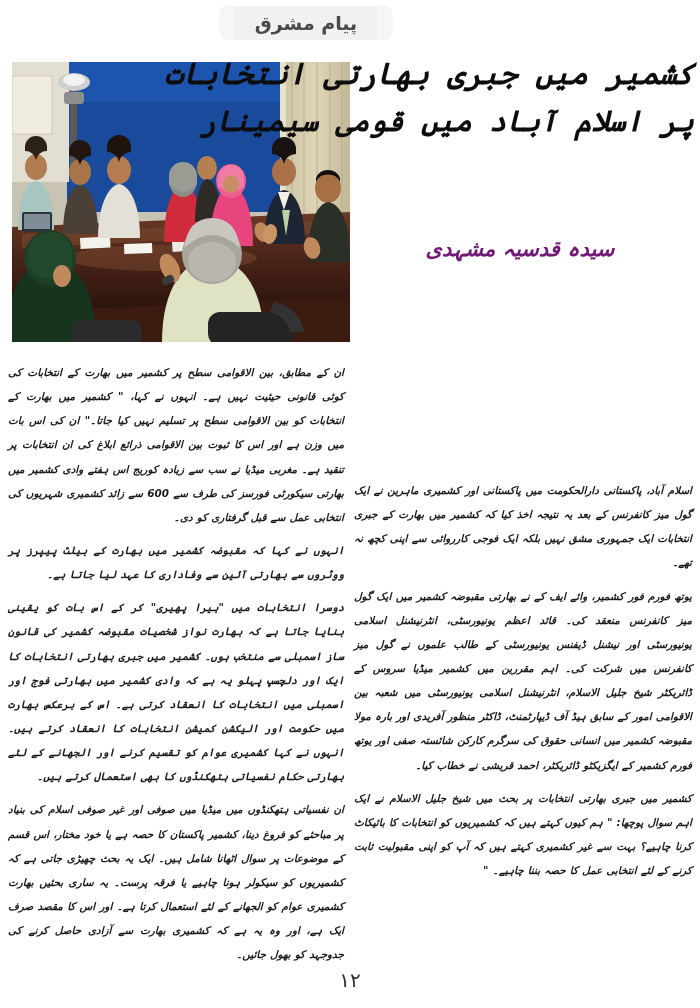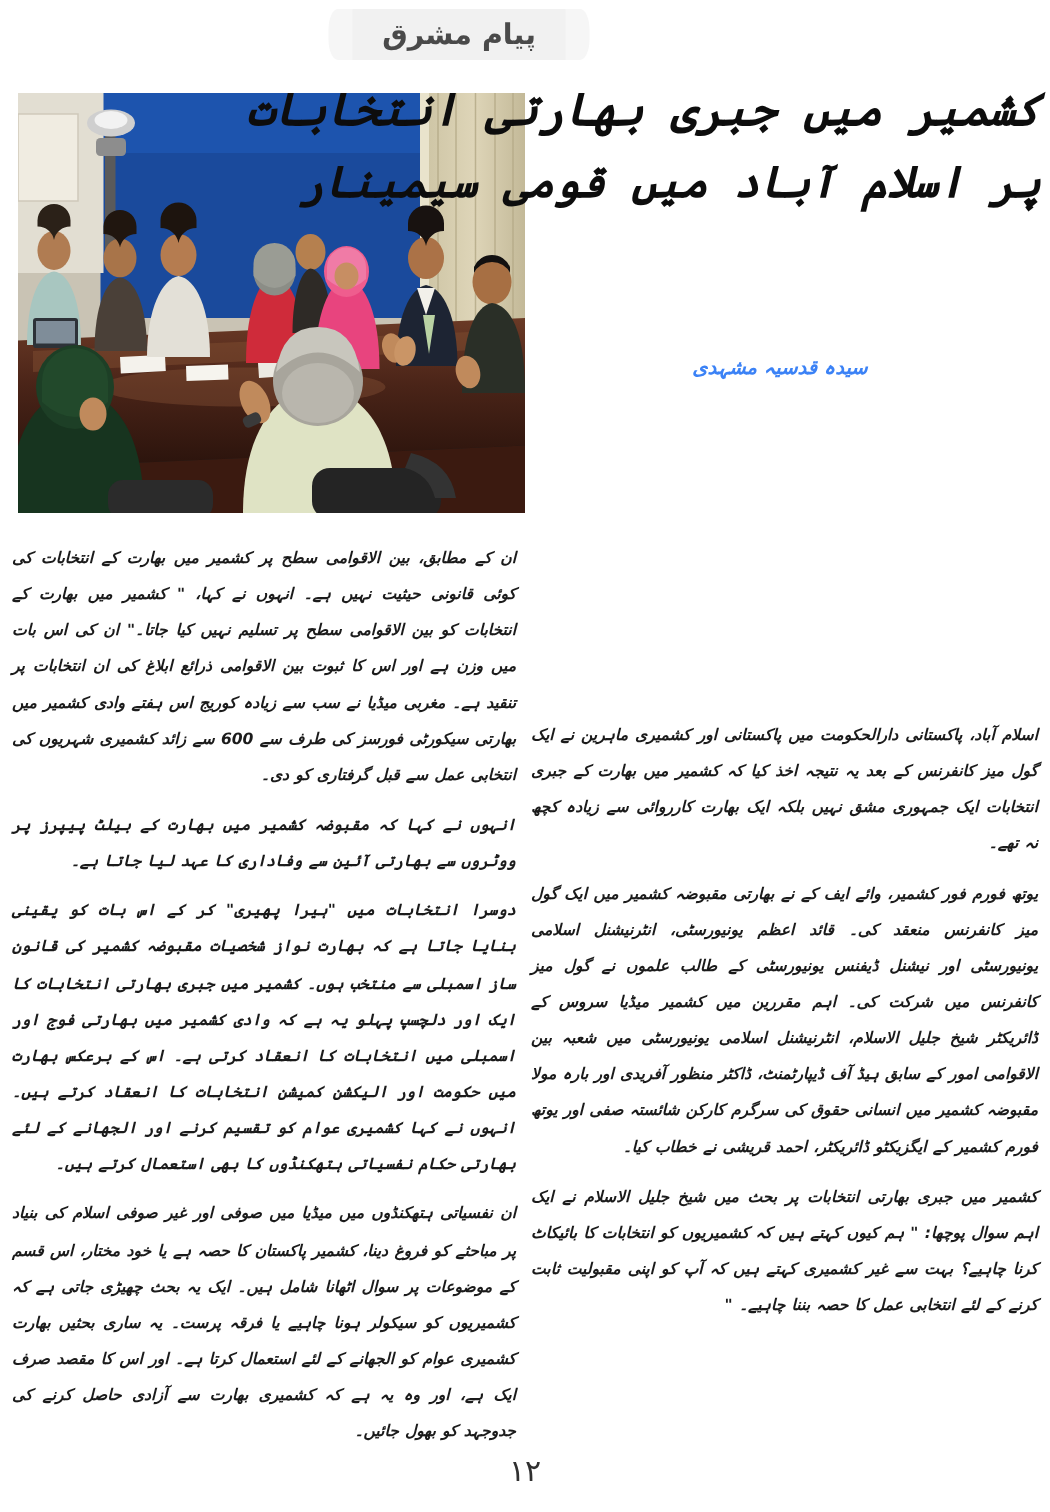--- a/index.html
+++ b/index.html
@@ -102,24 +102,24 @@
   }
   .headline-line.l2 { font-size: 29px; }
 
   .byline {
     position: absolute;
     right: 10px;
     top: 237px;
     width: 340px;
     text-align: center;
     direction: rtl;
-    font-size: 13px;
+    font-size: 21px;
     font-weight: 700;
     font-style: italic;
-    color: #3b82f6;
+    color: #701a75;
   }
 
   
   .intro {
     position: absolute;
     right: 6px;
     top: 292px;
     width: 344px;
     direction: rtl;
     text-align: center;
@@ -315,21 +315,21 @@
 
   <div class="headline-block">
     <div class="headline-line l1">کشمیر میں جبری بھارتی انتخابات</div>
     <div class="headline-line l2">پر اسلام آباد میں قومی سیمینار</div>
   </div>
 
   <div class="byline">سیدہ قدسیہ مشہدی</div>
 
 
   <div class="col col-right">
-    <p>اسلام آباد، پاکستانی دارالحکومت میں پاکستانی اور کشمیری ماہرین نے ایک گول میز کانفرنس کے بعد یہ نتیجہ اخذ کیا کہ کشمیر میں بھارت کے جبری انتخابات ایک جمہوری مشق نہیں بلکہ ایک بھارت کارروائی سے زیادہ کچھ نہ تھے۔</p>
+    <p>اسلام آباد، پاکستانی دارالحکومت میں پاکستانی اور کشمیری ماہرین نے ایک گول میز کانفرنس کے بعد یہ نتیجہ اخذ کیا کہ کشمیر میں بھارت کے جبری انتخابات ایک جمہوری مشق نہیں بلکہ ایک فوجی کارروائی سے اپنی کچھ نہ تھے۔</p>
     <p>یوتھ فورم فور کشمیر، وائے ایف کے نے بھارتی مقبوضہ کشمیر میں ایک گول میز کانفرنس منعقد کی۔ قائد اعظم یونیورسٹی، انٹرنیشنل اسلامی یونیورسٹی اور نیشنل ڈیفنس یونیورسٹی کے طالب علموں نے گول میز کانفرنس میں شرکت کی۔ اہم مقررین میں کشمیر میڈیا سروس کے ڈائریکٹر شیخ جلیل الاسلام، انٹرنیشنل اسلامی یونیورسٹی میں شعبہ بین الاقوامی امور کے سابق ہیڈ آف ڈیپارٹمنٹ، ڈاکٹر منظور آفریدی اور بارہ مولا مقبوضہ کشمیر میں انسانی حقوق کی سرگرم کارکن شائستہ صفی اور یوتھ فورم کشمیر کے ایگزیکٹو ڈائریکٹر، احمد قریشی نے خطاب کیا۔</p>
     <p>کشمیر میں جبری بھارتی انتخابات پر بحث میں شیخ جلیل الاسلام نے ایک اہم سوال پوچھا: " ہم کیوں کہتے ہیں کہ کشمیریوں کو انتخابات کا بائیکاٹ کرنا چاہیے؟ بہت سے غیر کشمیری کہتے ہیں کہ آپ کو اپنی مقبولیت ثابت کرنے کے لئے انتخابی عمل کا حصہ بننا چاہیے۔ "</p>
   </div>
 
   <div class="col col-left">
     <p>ان کے مطابق، بین الاقوامی سطح پر کشمیر میں بھارت کے انتخابات کی کوئی قانونی حیثیت نہیں ہے۔ انہوں نے کہا، " کشمیر میں بھارت کے انتخابات کو بین الاقوامی سطح پر تسلیم نہیں کیا جاتا۔" ان کی اس بات میں وزن ہے اور اس کا ثبوت بین الاقوامی ذرائع ابلاغ کی ان انتخابات پر تنقید ہے۔ مغربی میڈیا نے سب سے زیادہ کوریج اس ہفتے وادی کشمیر میں بھارتی سیکورٹی فورسز کی طرف سے 600 سے زائد کشمیری شہریوں کی انتخابی عمل سے قبل گرفتاری کو دی۔</p>
     <p>انہوں نے کہا کہ مقبوضہ کشمیر میں بھارت کے بیلٹ پیپرز پر ووٹروں سے بھارتی آئین سے وفاداری کا عہد لیا جاتا ہے۔</p>
     <p>دوسرا انتخابات میں "ہیرا پھیری" کر کے اس بات کو یقینی بنایا جاتا ہے کہ بھارت نواز شخصیات مقبوضہ کشمیر کی قانون ساز اسمبلی سے منتخب ہوں۔ کشمیر میں جبری بھارتی انتخابات کا ایک اور دلچسپ پہلو یہ ہے کہ وادی کشمیر میں بھارتی فوج اور اسمبلی میں انتخابات کا انعقاد کرتی ہے۔ اس کے برعکس بھارت میں حکومت اور الیکشن کمیشن انتخابات کا انعقاد کرتے ہیں۔ انہوں نے کہا کشمیری عوام کو تقسیم کرنے اور الجھانے کے لئے بھارتی حکام نفسیاتی ہتھکنڈوں کا بھی استعمال کرتے ہیں۔</p>
     <p>ان نفسیاتی ہتھکنڈوں میں میڈیا میں صوفی اور غیر صوفی اسلام کی بنیاد پر مباحثے کو فروغ دینا، کشمیر پاکستان کا حصہ ہے یا خود مختار، اس قسم کے موضوعات پر سوال اٹھانا شامل ہیں۔ ایک یہ بحث چھیڑی جاتی ہے کہ کشمیریوں کو سیکولر ہونا چاہیے یا فرقہ پرست۔ یہ ساری بحثیں بھارت کشمیری عوام کو الجھانے کے لئے استعمال کرتا ہے۔ اور اس کا مقصد صرف ایک ہے، اور وہ یہ ہے کہ کشمیری بھارت سے آزادی حاصل کرنے کی جدوجہد کو بھول جائیں۔</p>
   </div>

